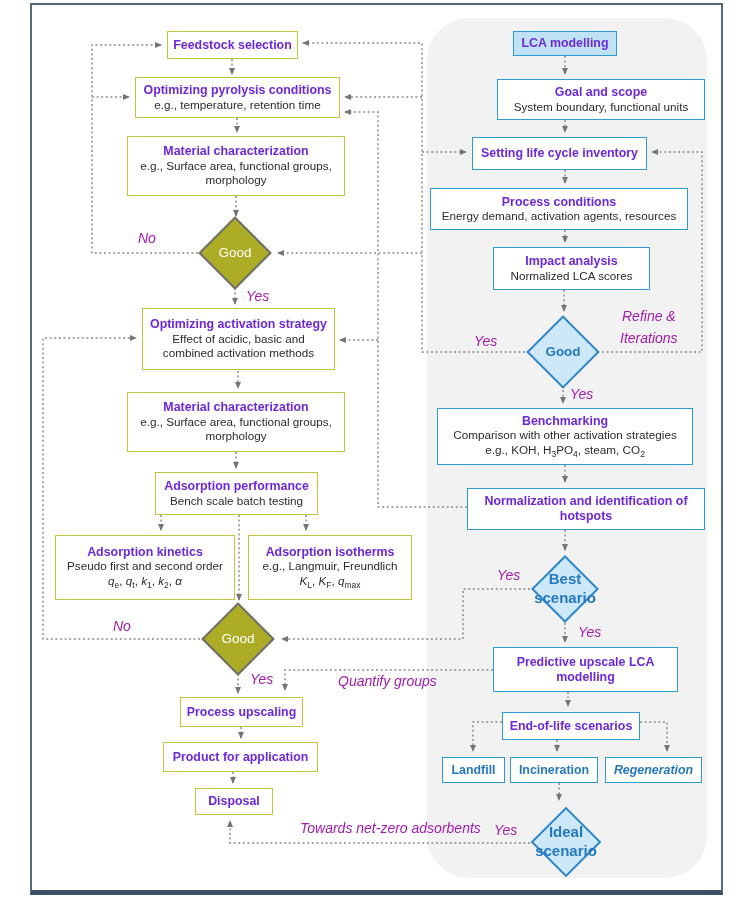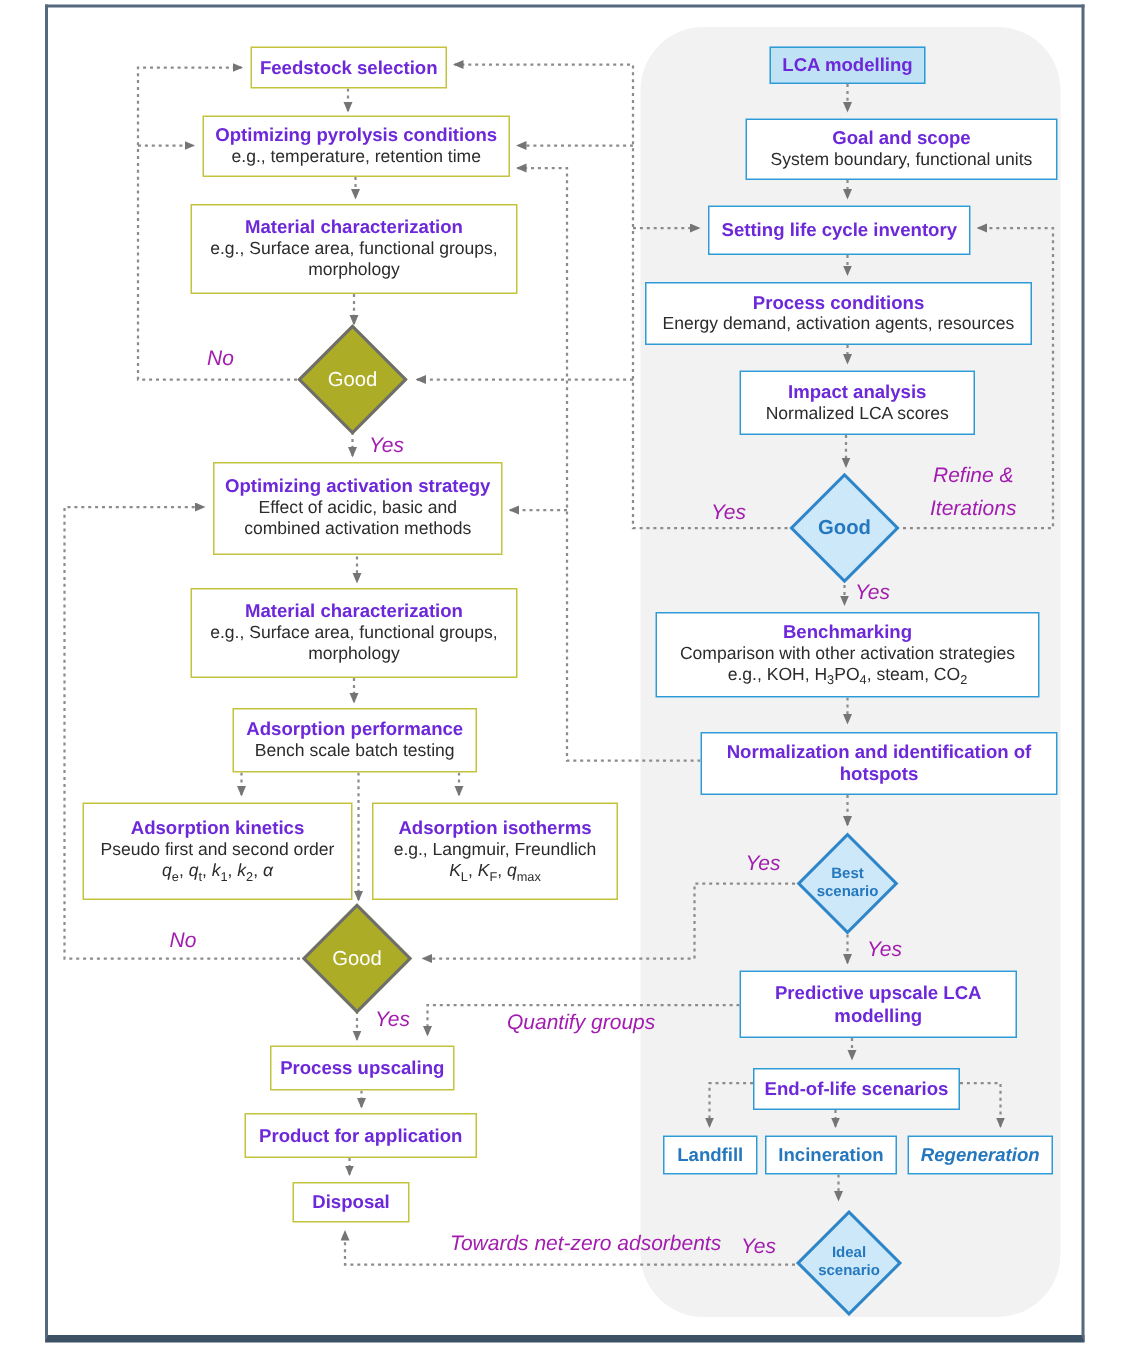--- a/index.html
+++ b/index.html
@@ -31,21 +31,21 @@
   .dshape { position:absolute; left:0; top:0; right:0; bottom:0; transform:rotate(45deg); box-sizing:border-box; }
   .olive-d { background:#ADAC26; border:2px solid #6E6E6E; }
   .blue-d  { background:#CDE8F8; border:2px solid #2E86C8; }
   .dlabel {
     position:absolute; left:-24px; right:-24px; top:-4px; bottom:-4px; z-index:4;
     display:flex; flex-direction:column; justify-content:center; align-items:center;
     text-align:center; line-height:1.1;
   }
   .dwhite { color:#ffffff; font-size:13.5px; }
   .dblue  { color:#2578BE; font-size:13.5px; font-weight:bold; }
-  .dblue-sm { color:#2578BE; font-size:10px; font-weight:bold; line-height:1.25; }
+  .dblue-sm { color:#2578BE; font-size:15px; font-weight:bold; line-height:1.25; }
   .lbl { position:absolute; color:#a21caf; font-size:14px; z-index:5; white-space:nowrap;font-style:italic; }
   sub { font-size:8.5px; }
 </style>
 </head>
 <body>
 
 <div id="stage">
   <div id="frame"></div>
   <div id="panel"></div>
 

